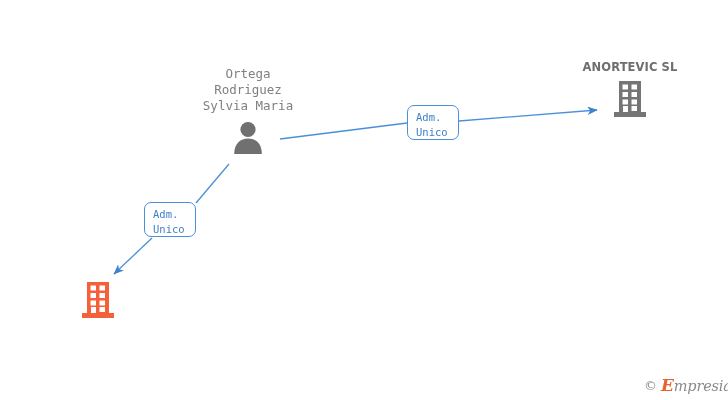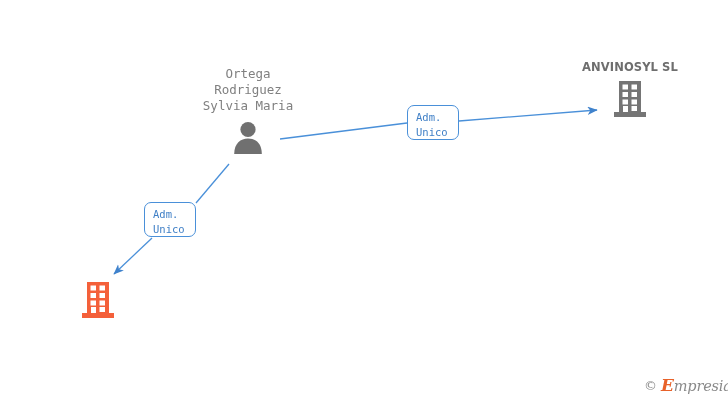--- a/index.html
+++ b/index.html
@@ -138,21 +138,21 @@
     <div class="person-name">Ortega
 Rodriguez
 Sylvia Maria</div>
     <svg class="person-icon" viewBox="0 0 34 34">
       <circle cx="17" cy="9.5" r="7.6" fill="#707070"></circle>
       <path d="M3.2 34 C3.2 23.2 9.6 18.4 17 18.4 C24.4 18.4 30.8 23.2 30.8 34 Z" fill="#707070"></path>
     </svg>
   </div>
 
   <div class="company-node gray">
-    <div class="company-name">ANVINOSYL SL</div>
+    <div class="company-name">ANORTEVIC SL</div>
     <svg class="building-icon" width="36" height="38" viewBox="0 0 36 38">
       <rect x="7" y="1" width="22" height="31" fill="#757575"></rect>
       <rect x="2" y="32" width="32" height="5" fill="#757575"></rect>
       <rect x="10.5" y="4.5" width="5.5" height="5" fill="#ffffff"></rect>
       <rect x="19.5" y="4.5" width="5.5" height="5" fill="#ffffff"></rect>
       <rect x="10.5" y="12" width="5.5" height="5" fill="#ffffff"></rect>
       <rect x="19.5" y="12" width="5.5" height="5" fill="#ffffff"></rect>
       <rect x="10.5" y="19.5" width="5.5" height="5" fill="#ffffff"></rect>
       <rect x="19.5" y="19.5" width="5.5" height="5" fill="#ffffff"></rect>
       <rect x="11" y="26" width="5" height="6" fill="#ffffff"></rect>

